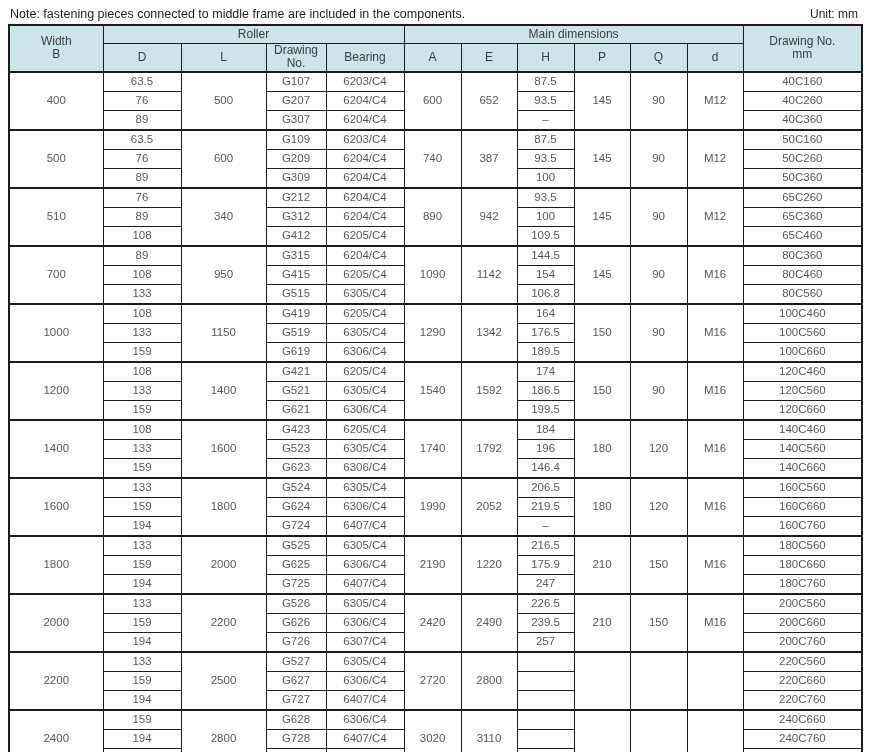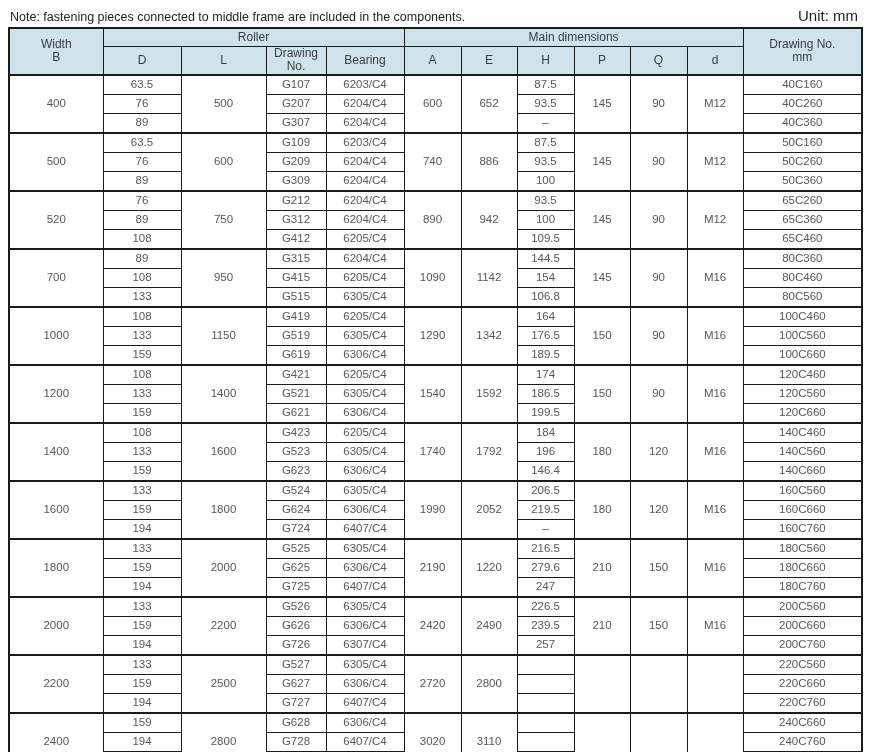--- a/index.html
+++ b/index.html
@@ -16,21 +16,21 @@
     justify-content: space-between;
     align-items: flex-end;
     padding: 7px 10px 3px 10px;
     gap: 44px;
   }
   .note {
     font-size: 12.5px;
     color: #1f1f1f;
   }
   .unit {
-    font-size: 15px;
+    font-size: 12px;
     color: #1f1f1f;
     padding-right: 2px;
   }
   table.spec {
     border-collapse: collapse;
     table-layout: fixed;
     width: 854px;
     margin-left: 8px;
     border: 2px solid #1b1b1b;
   }
@@ -139,21 +139,21 @@
         <td>–</td>
         <td>40C360</td>
       </tr>
       <tr class="group-start">
         <td rowspan="3">500</td>
         <td>63.5</td>
         <td rowspan="3">600</td>
         <td>G109</td>
         <td>6203/C4</td>
         <td rowspan="3">740</td>
-        <td rowspan="3">886</td>
+        <td rowspan="3">387</td>
         <td>87.5</td>
         <td rowspan="3">145</td>
         <td rowspan="3">90</td>
         <td rowspan="3">M12</td>
         <td>50C160</td>
       </tr>
       <tr>
         <td>76</td>
         <td>G209</td>
         <td>6204/C4</td>
@@ -161,23 +161,23 @@
         <td>50C260</td>
       </tr>
       <tr>
         <td>89</td>
         <td>G309</td>
         <td>6204/C4</td>
         <td>100</td>
         <td>50C360</td>
       </tr>
       <tr class="group-start">
-        <td rowspan="3">520</td>
+        <td rowspan="3">510</td>
         <td>76</td>
-        <td rowspan="3">750</td>
+        <td rowspan="3">340</td>
         <td>G212</td>
         <td>6204/C4</td>
         <td rowspan="3">890</td>
         <td rowspan="3">942</td>
         <td>93.5</td>
         <td rowspan="3">145</td>
         <td rowspan="3">90</td>
         <td rowspan="3">M12</td>
         <td>65C260</td>
       </tr>
@@ -346,21 +346,21 @@
         <td>216.5</td>
         <td rowspan="3">210</td>
         <td rowspan="3">150</td>
         <td rowspan="3">M16</td>
         <td>180C560</td>
       </tr>
       <tr>
         <td>159</td>
         <td>G625</td>
         <td>6306/C4</td>
-        <td>279.6</td>
+        <td>175.9</td>
         <td>180C660</td>
       </tr>
       <tr>
         <td>194</td>
         <td>G725</td>
         <td>6407/C4</td>
         <td>247</td>
         <td>180C760</td>
       </tr>
       <tr class="group-start">

